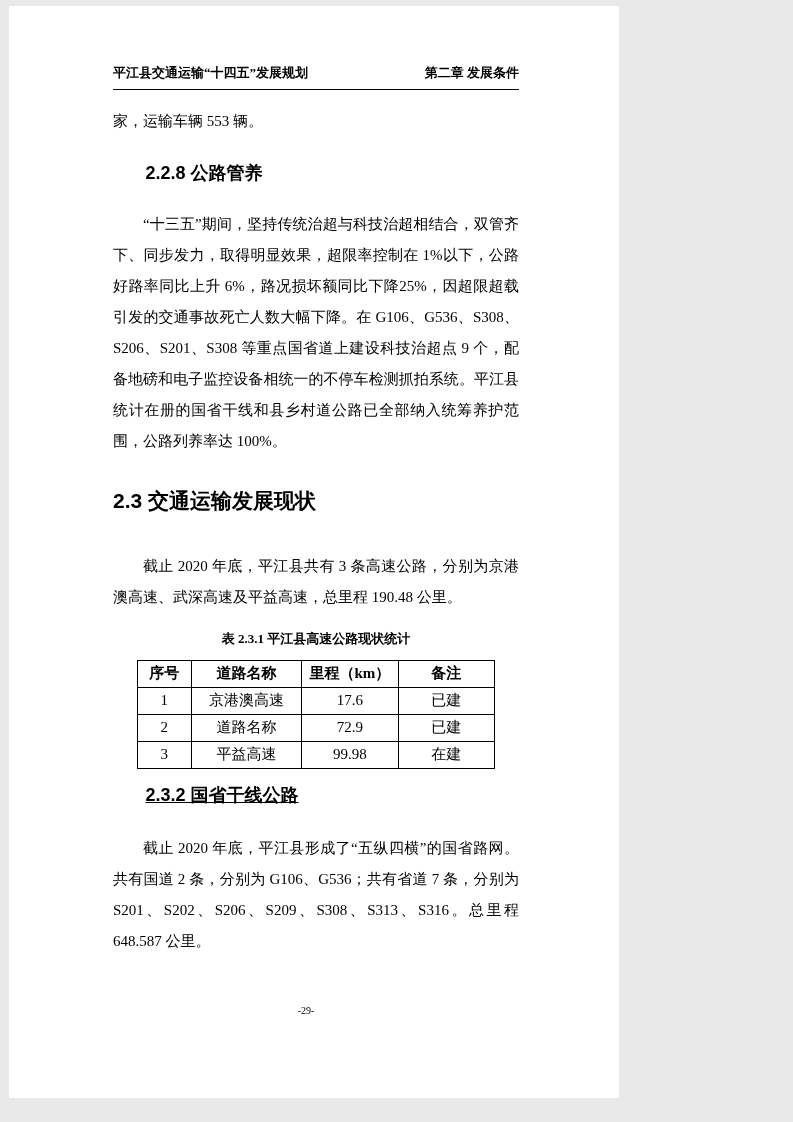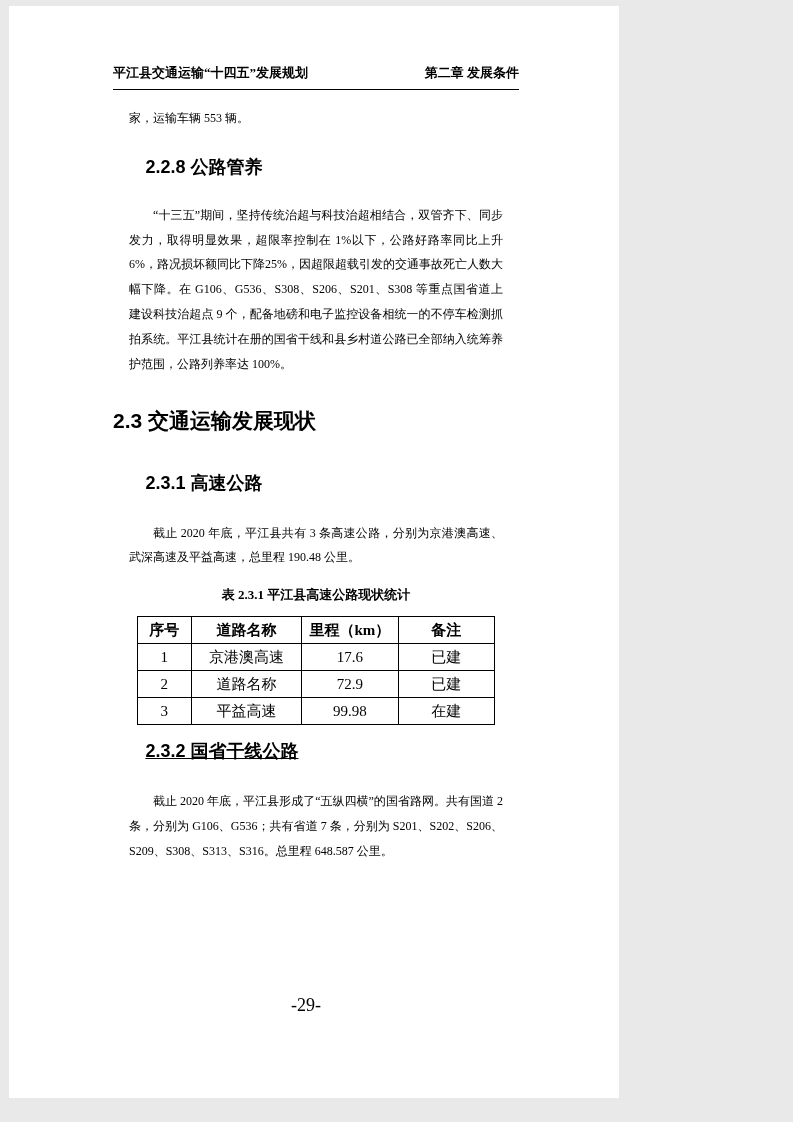--- a/index.html
+++ b/index.html
@@ -28,24 +28,24 @@
       display: flex;
       justify-content: space-between;
       align-items: flex-end;
       font-size: 13px;
       font-weight: bold;
       border-bottom: 1px solid #000;
       padding-bottom: 7px;
       margin-bottom: 16px;
     }
     .para {
-      font-size: 12px;
+      font-size: 15px;
       line-height: 2.07;
       text-align: justify;
-      margin: 16px;
+      margin: 0;
     }
     .indent { text-indent: 2em; }
     .sub-heading {
       font-family: "Liberation Sans", sans-serif;
       font-size: 18px;
       font-weight: bold;
       padding-left: 1.8em;
       margin: 0;
     }
     .h-228 { margin-top: 24px; margin-bottom: 24px; }
@@ -84,21 +84,21 @@
     .col-name { width: 31%; }
     .col-len { width: 27%; }
     .col-note { width: 27%; }
     .h-232 { margin-top: 12px; margin-bottom: 26px; text-decoration: underline; }
     .page-footer {
       position: absolute;
       left: 0;
       right: 16px;
       bottom: 82px;
       text-align: center;
-      font-size: 18px;
+      font-size: 10px;
     }
   </style>
 </head>
 <body>
 
 <div class="frame">
   <div class="page">
 
     <div class="page-header">
       <span>平江县交通运输“十四五”发展规划</span>
@@ -106,21 +106,20 @@
     </div>
 
     <p class="para">家，运输车辆 553 辆。</p>
 
     <h3 class="sub-heading h-228">2.2.8 公路管养</h3>
 
     <p class="para indent p-228">“十三五”期间，坚持传统治超与科技治超相结合，双管齐下、同步发力，取得明显效果，超限率控制在 1%以下，公路好路率同比上升 6%，路况损坏额同比下降25%，因超限超载引发的交通事故死亡人数大幅下降。在 G106、G536、S308、S206、S201、S308 等重点国省道上建设科技治超点 9 个，配备地磅和电子监控设备相统一的不停车检测抓拍系统。平江县统计在册的国省干线和县乡村道公路已全部纳入统筹养护范围，公路列养率达 100%。</p>
 
     <h2 class="section-heading">2.3 交通运输发展现状</h2>
 
-    <h3 class="sub-heading h-231">2.3.1 高速公路</h3>
 
     <p class="para indent p-231">截止 2020 年底，平江县共有 3 条高速公路，分别为京港澳高速、武深高速及平益高速，总里程 190.48 公里。</p>
 
     <div class="table-caption">表 2.3.1 平江县高速公路现状统计</div>
 
     <table class="data-table">
       <colgroup>
         <col class="col-idx">
         <col class="col-name">
         <col class="col-len">

